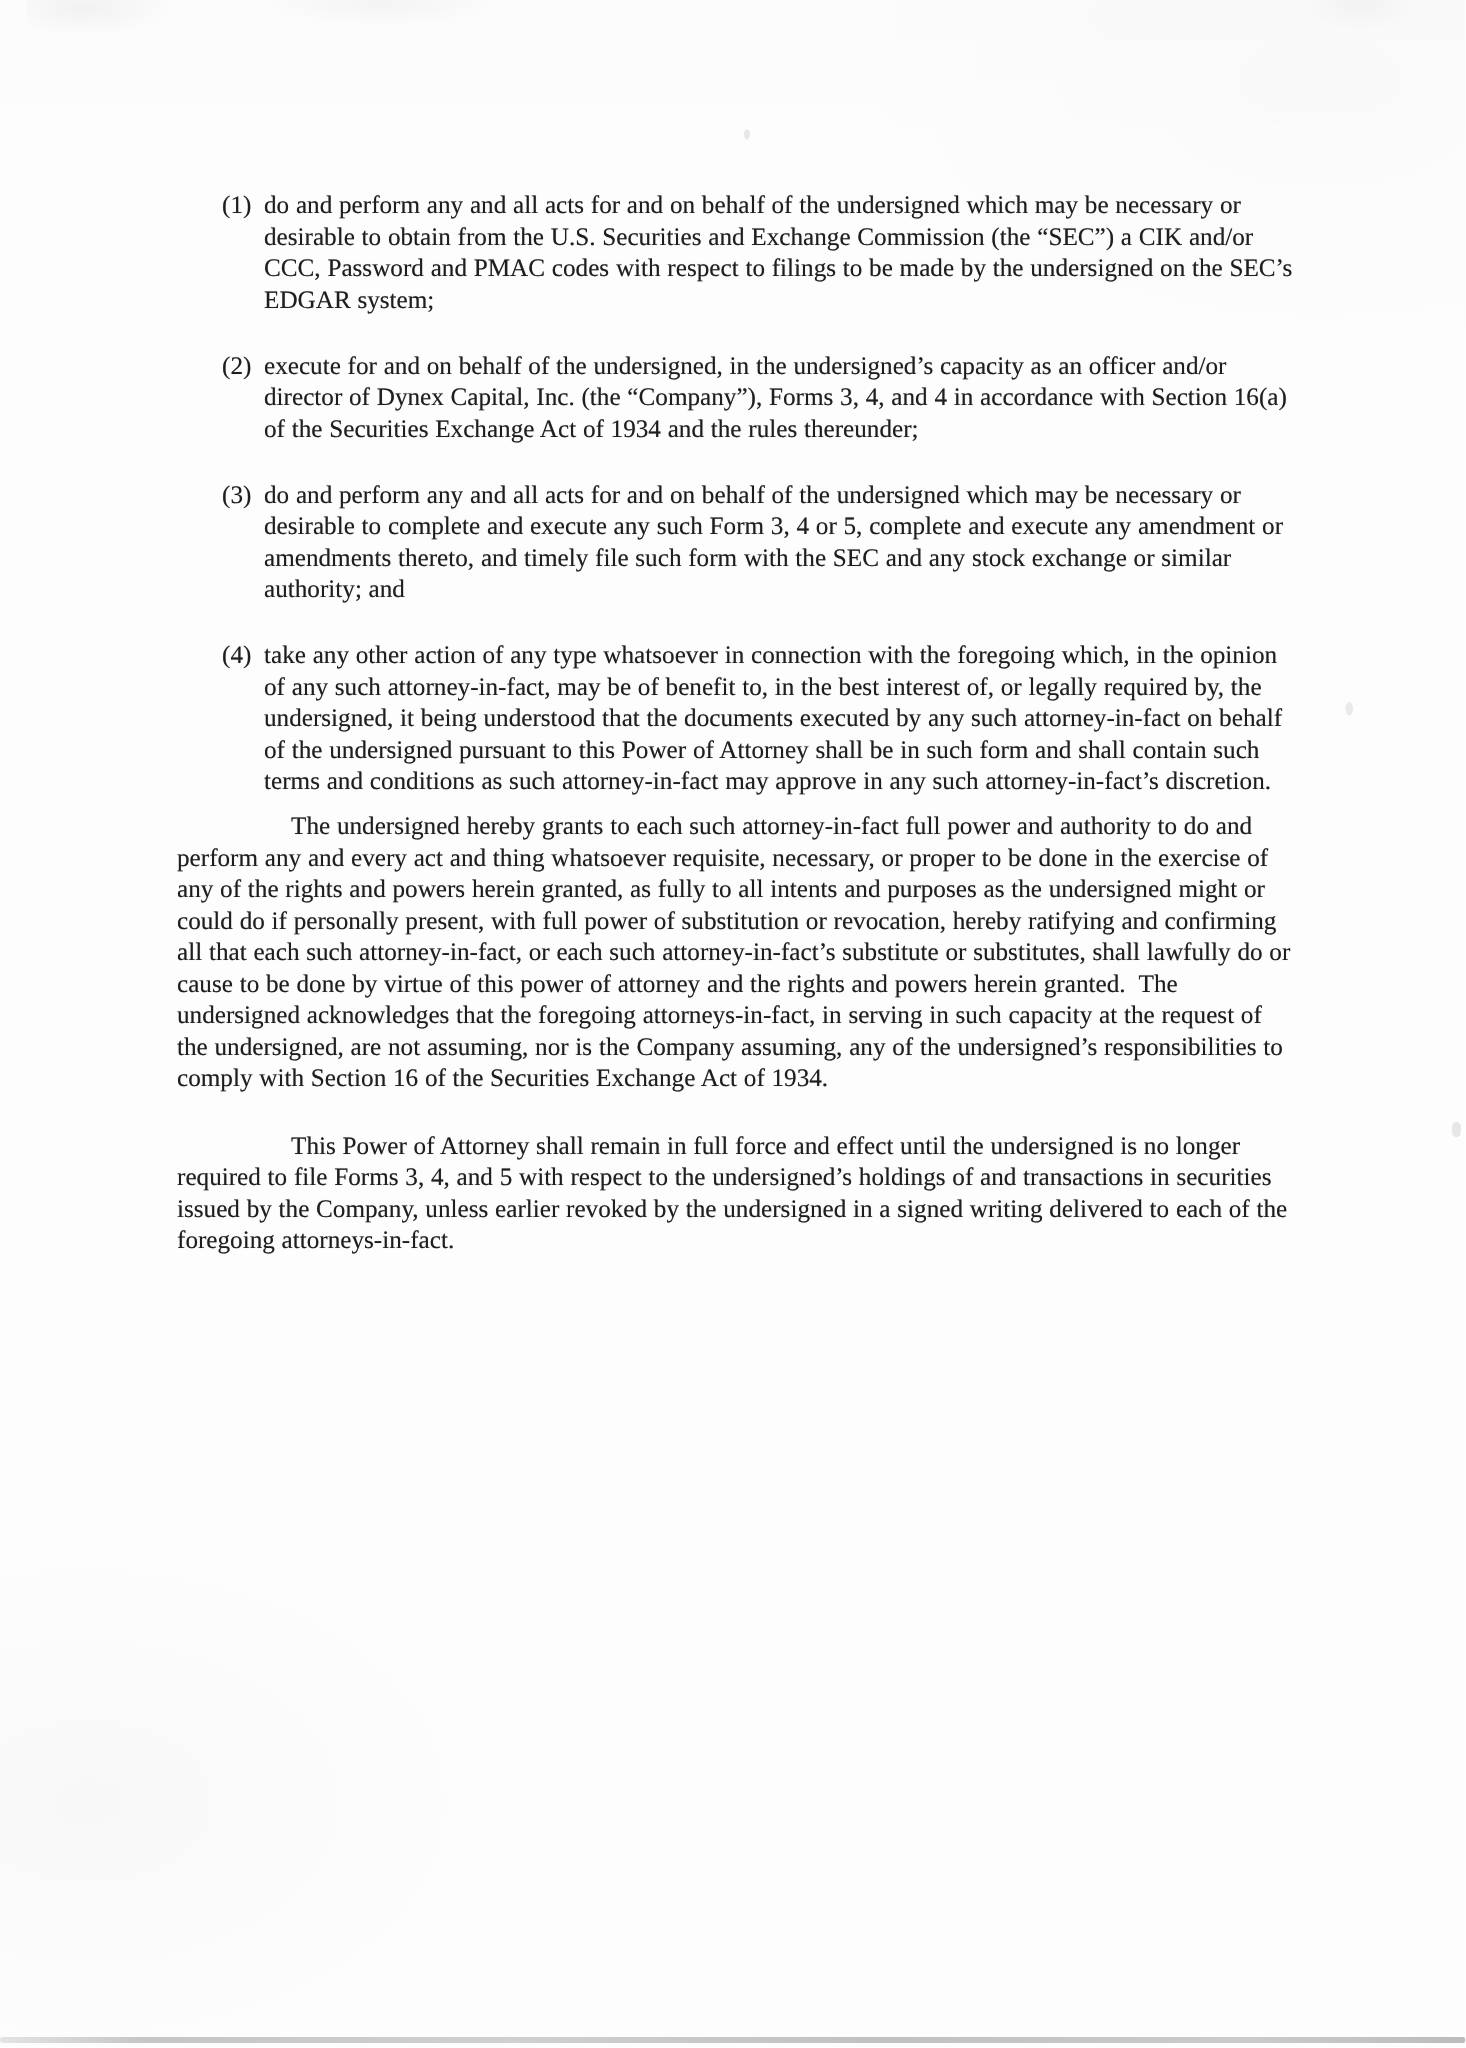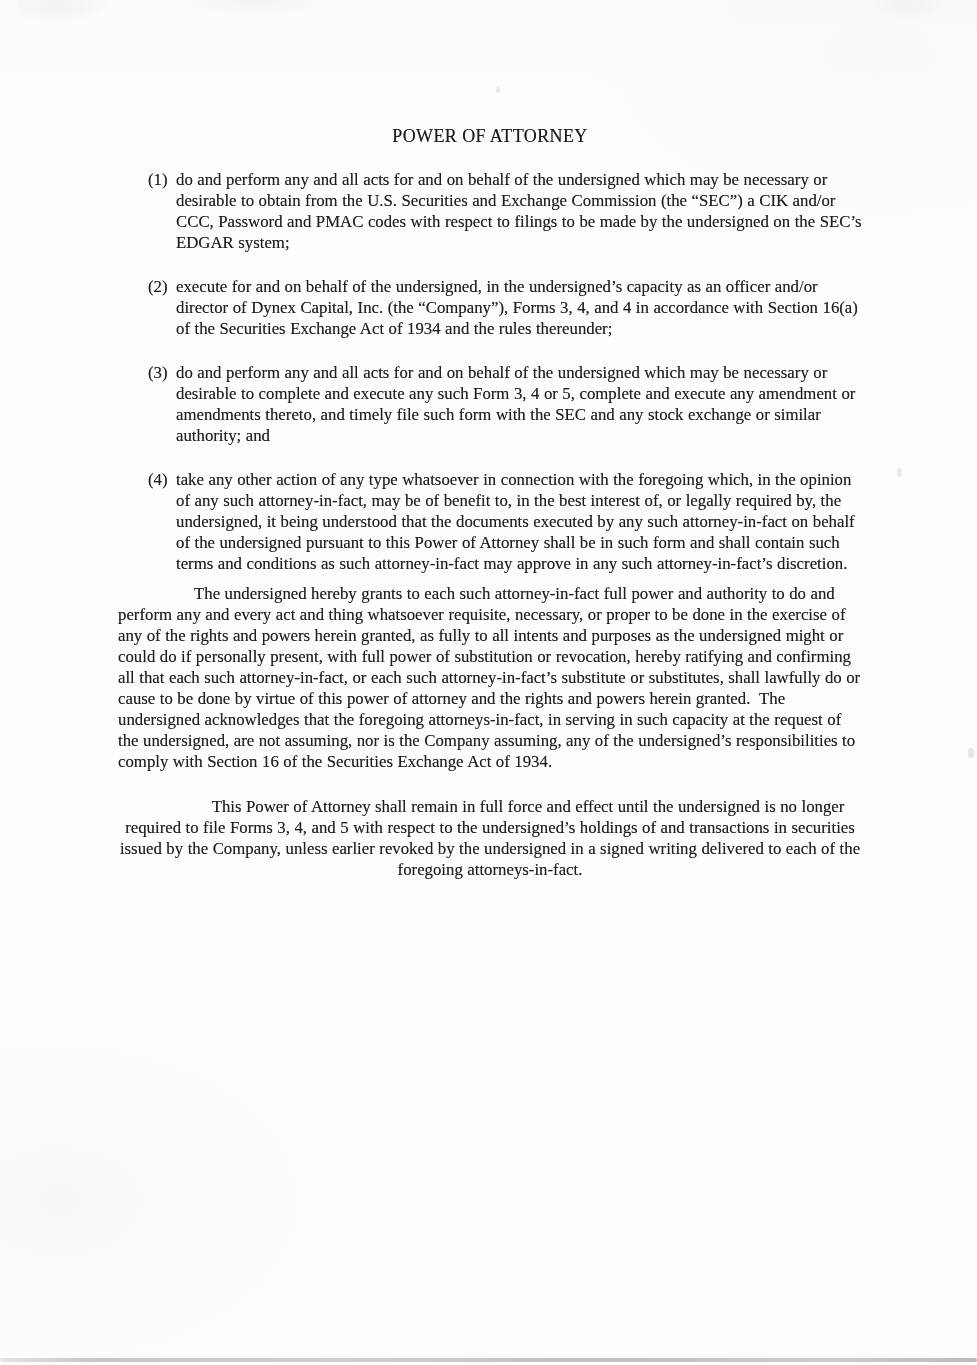--- a/index.html
+++ b/index.html
@@ -46,21 +46,21 @@
   p.body-par {
     margin: 0;
     font-size: 16.8px;
     line-height: 21px;
     text-indent: 76px;
     text-shadow: 0 0 0.45px rgba(20,20,20,0.5);
     word-spacing: 0.3px;
   }
   p.intro { margin-bottom: 30px; }
   p.grant { margin-top: 9px; }
-  p.duration { margin-top: 24px; text-align: center; }
+  p.duration { margin-top: 24px; }
   .poa-list { margin: 0; }
   .poa-item {
     position: relative;
     margin: 0 0 23px 0;
     padding-left: 58px;
     font-size: 16.8px;
     line-height: 21px;
     text-shadow: 0 0 0.45px rgba(20,20,20,0.5);
     word-spacing: 0.3px;
   }
@@ -107,21 +107,20 @@
   <div class="artifact smudge-top-left"></div>
   <div class="artifact smudge-top-mid"></div>
   <div class="artifact smudge-top-right"></div>
   <div class="artifact speck-a"></div>
   <div class="artifact speck-b"></div>
   <div class="artifact speck-c"></div>
   <div class="artifact bottom-scan-line"></div>
 
   <div class="content">
 
-    <h1 class="doc-title">POWER OF ATTORNEY</h1>
 
 
     <div class="poa-list">
 
       <div class="poa-item">
         <span class="item-number">(1)</span>
         <span class="item-text">do and perform any and all acts for and on behalf of the undersigned which may be necessary or desirable to obtain from the U.S. Securities and Exchange Commission (the “SEC”) a CIK and/or CCC, Password and PMAC codes with respect to filings to be made by the undersigned on the SEC’s EDGAR system;</span>
       </div>
 
       <div class="poa-item">

